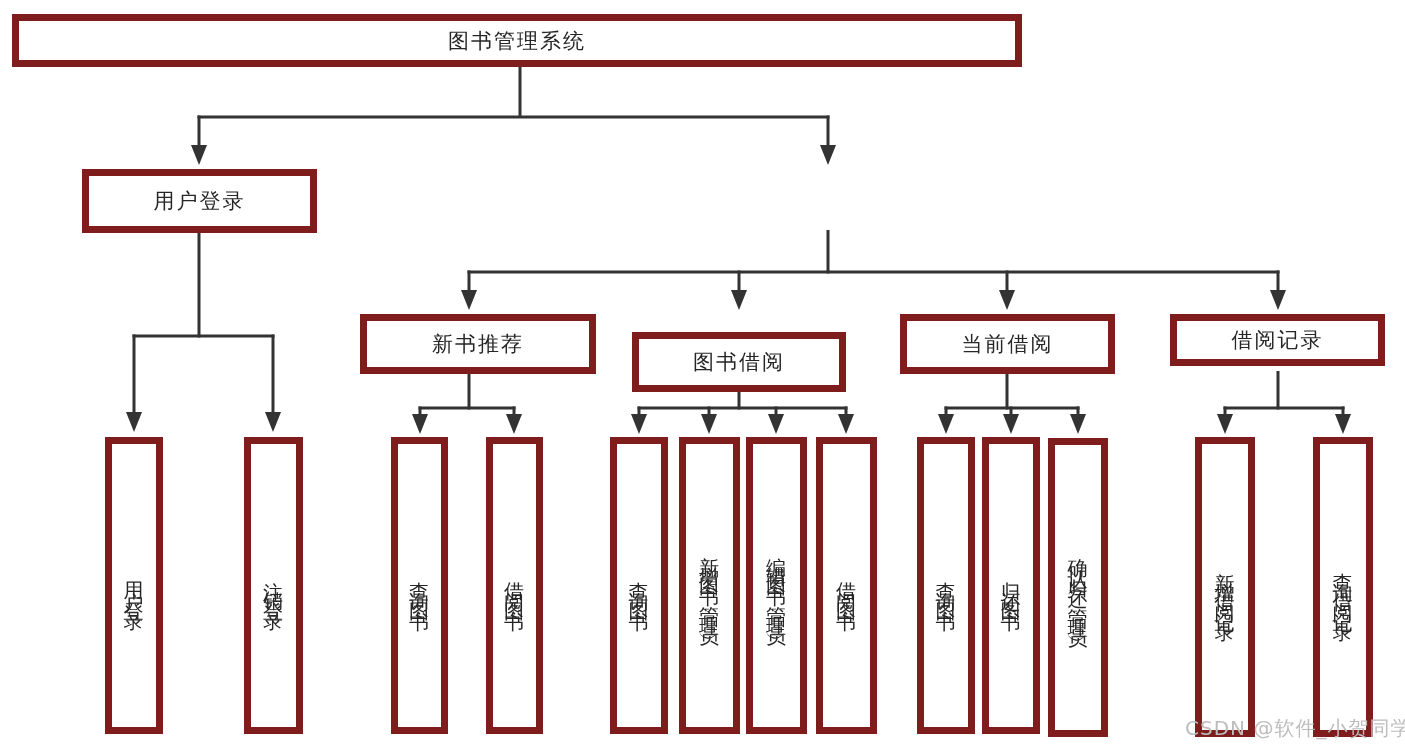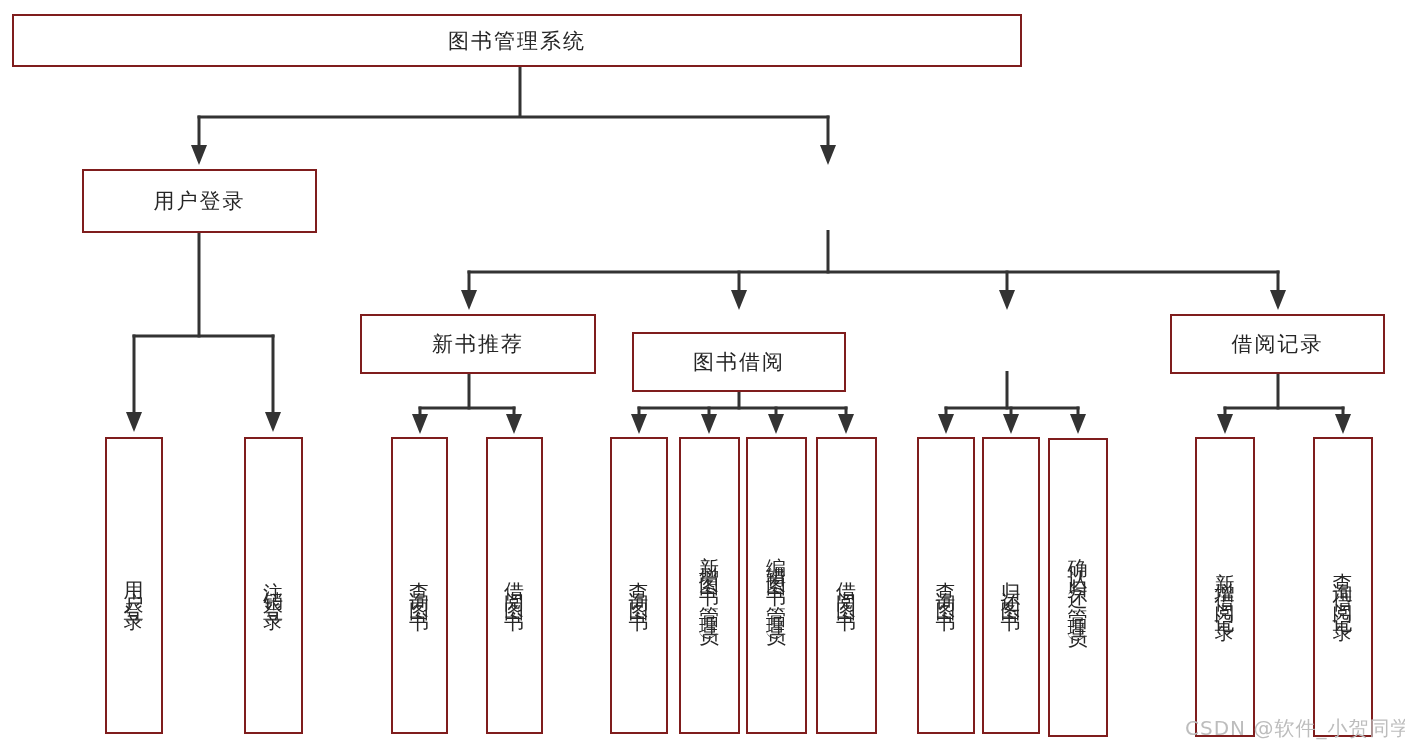--- a/index.html
+++ b/index.html
@@ -3,21 +3,21 @@
 <meta charset="utf-8">
 <style>
   html,body { margin:0; padding:0; background:#ffffff; }
   .canvas {
     position:relative; width:1405px; height:747px; background:#ffffff;
     font-family:"DejaVu Sans","Liberation Sans",sans-serif; overflow:hidden;
   }
   .connectors { position:absolute; left:0; top:0; width:1405px; height:747px; }
   .node, .vnode {
     position:absolute; box-sizing:border-box;
-    background:#ffffff; border:2px solid #7f1d1d;
+    background:#ffffff; border:7px solid #7f1d1d;
     display:flex; align-items:center; justify-content:center;
     color:#262626; z-index:2;
   }
   .node  { font-size:21px; letter-spacing:2px; white-space:nowrap; }
   .vnode { font-size:20px; writing-mode:vertical-rl; letter-spacing:10px; line-height:1; }
   .watermark {
     position:absolute; left:1185px; top:715px; z-index:5;
     font-size:20px; letter-spacing:1px; color:#bdbdbd; white-space:nowrap;
   }
 </style>
@@ -105,21 +105,22 @@
       <polygon points="1335,414 1351,414 1343,434"></polygon>
     </g>
   </svg>
 
   <div class="node" style="left:12px;top:14px;width:1010px;height:53px;">图书管理系统</div>
 
   <div class="node" style="left:82px;top:169px;width:235px;height:64px;">用户登录</div>
 
   <div class="node" style="left:360px;top:314px;width:236px;height:60px;">新书推荐</div>
   <div class="node" style="left:632px;top:332px;width:214px;height:60px;">图书借阅</div>
-  <div class="node" style="left:1170px;top:314px;width:215px;height:60px;">借阅记录</div>
+  <div class="node" style="left:900px;top:314px;width:215px;height:60px;">当前借阅</div>
+  <div class="node" style="left:1170px;top:314px;width:215px;height:52px;">借阅记录</div>
 
   <div class="vnode" style="left:105px;top:437px;width:58px;height:297px;">用户登录</div>
   <div class="vnode" style="left:244px;top:437px;width:59px;height:297px;">注销登录</div>
 
   <div class="vnode" style="left:391px;top:437px;width:57px;height:297px;">查询图书</div>
   <div class="vnode" style="left:486px;top:437px;width:57px;height:297px;">借阅图书</div>
 
   <div class="vnode" style="left:610px;top:437px;width:58px;height:297px;">查询图书</div>
   <div class="vnode" style="left:679px;top:437px;width:61px;height:297px;">新增图书（管理员）</div>
   <div class="vnode" style="left:746px;top:437px;width:61px;height:297px;">编辑图书（管理员）</div>

